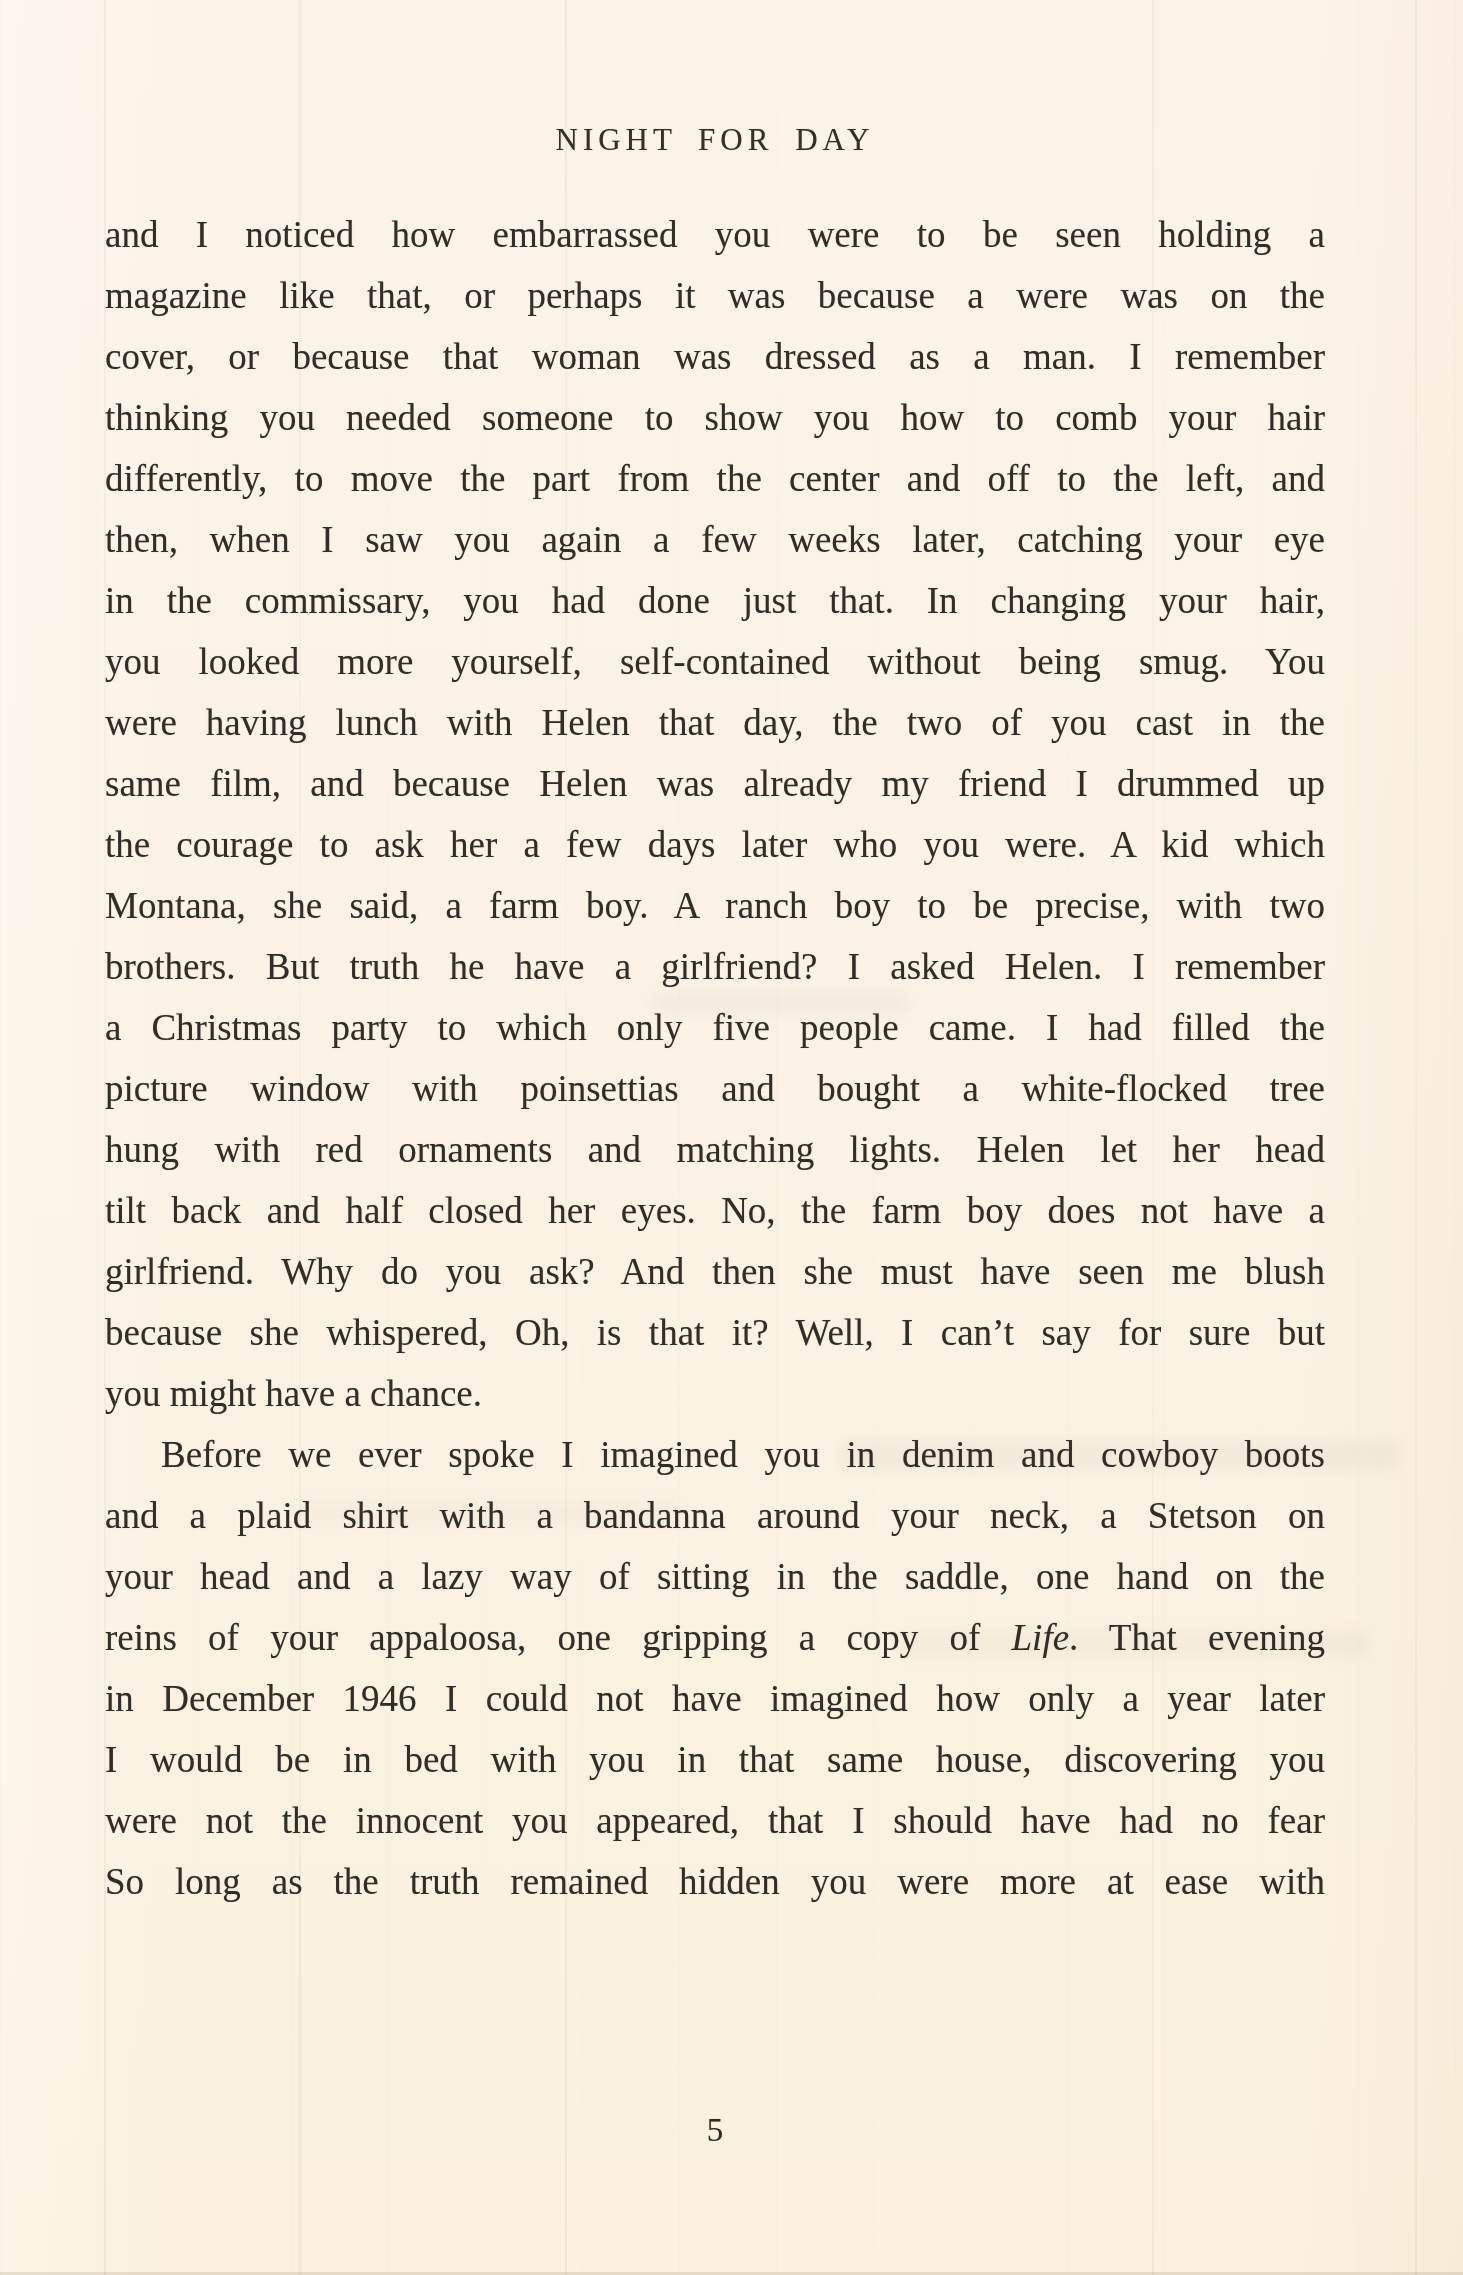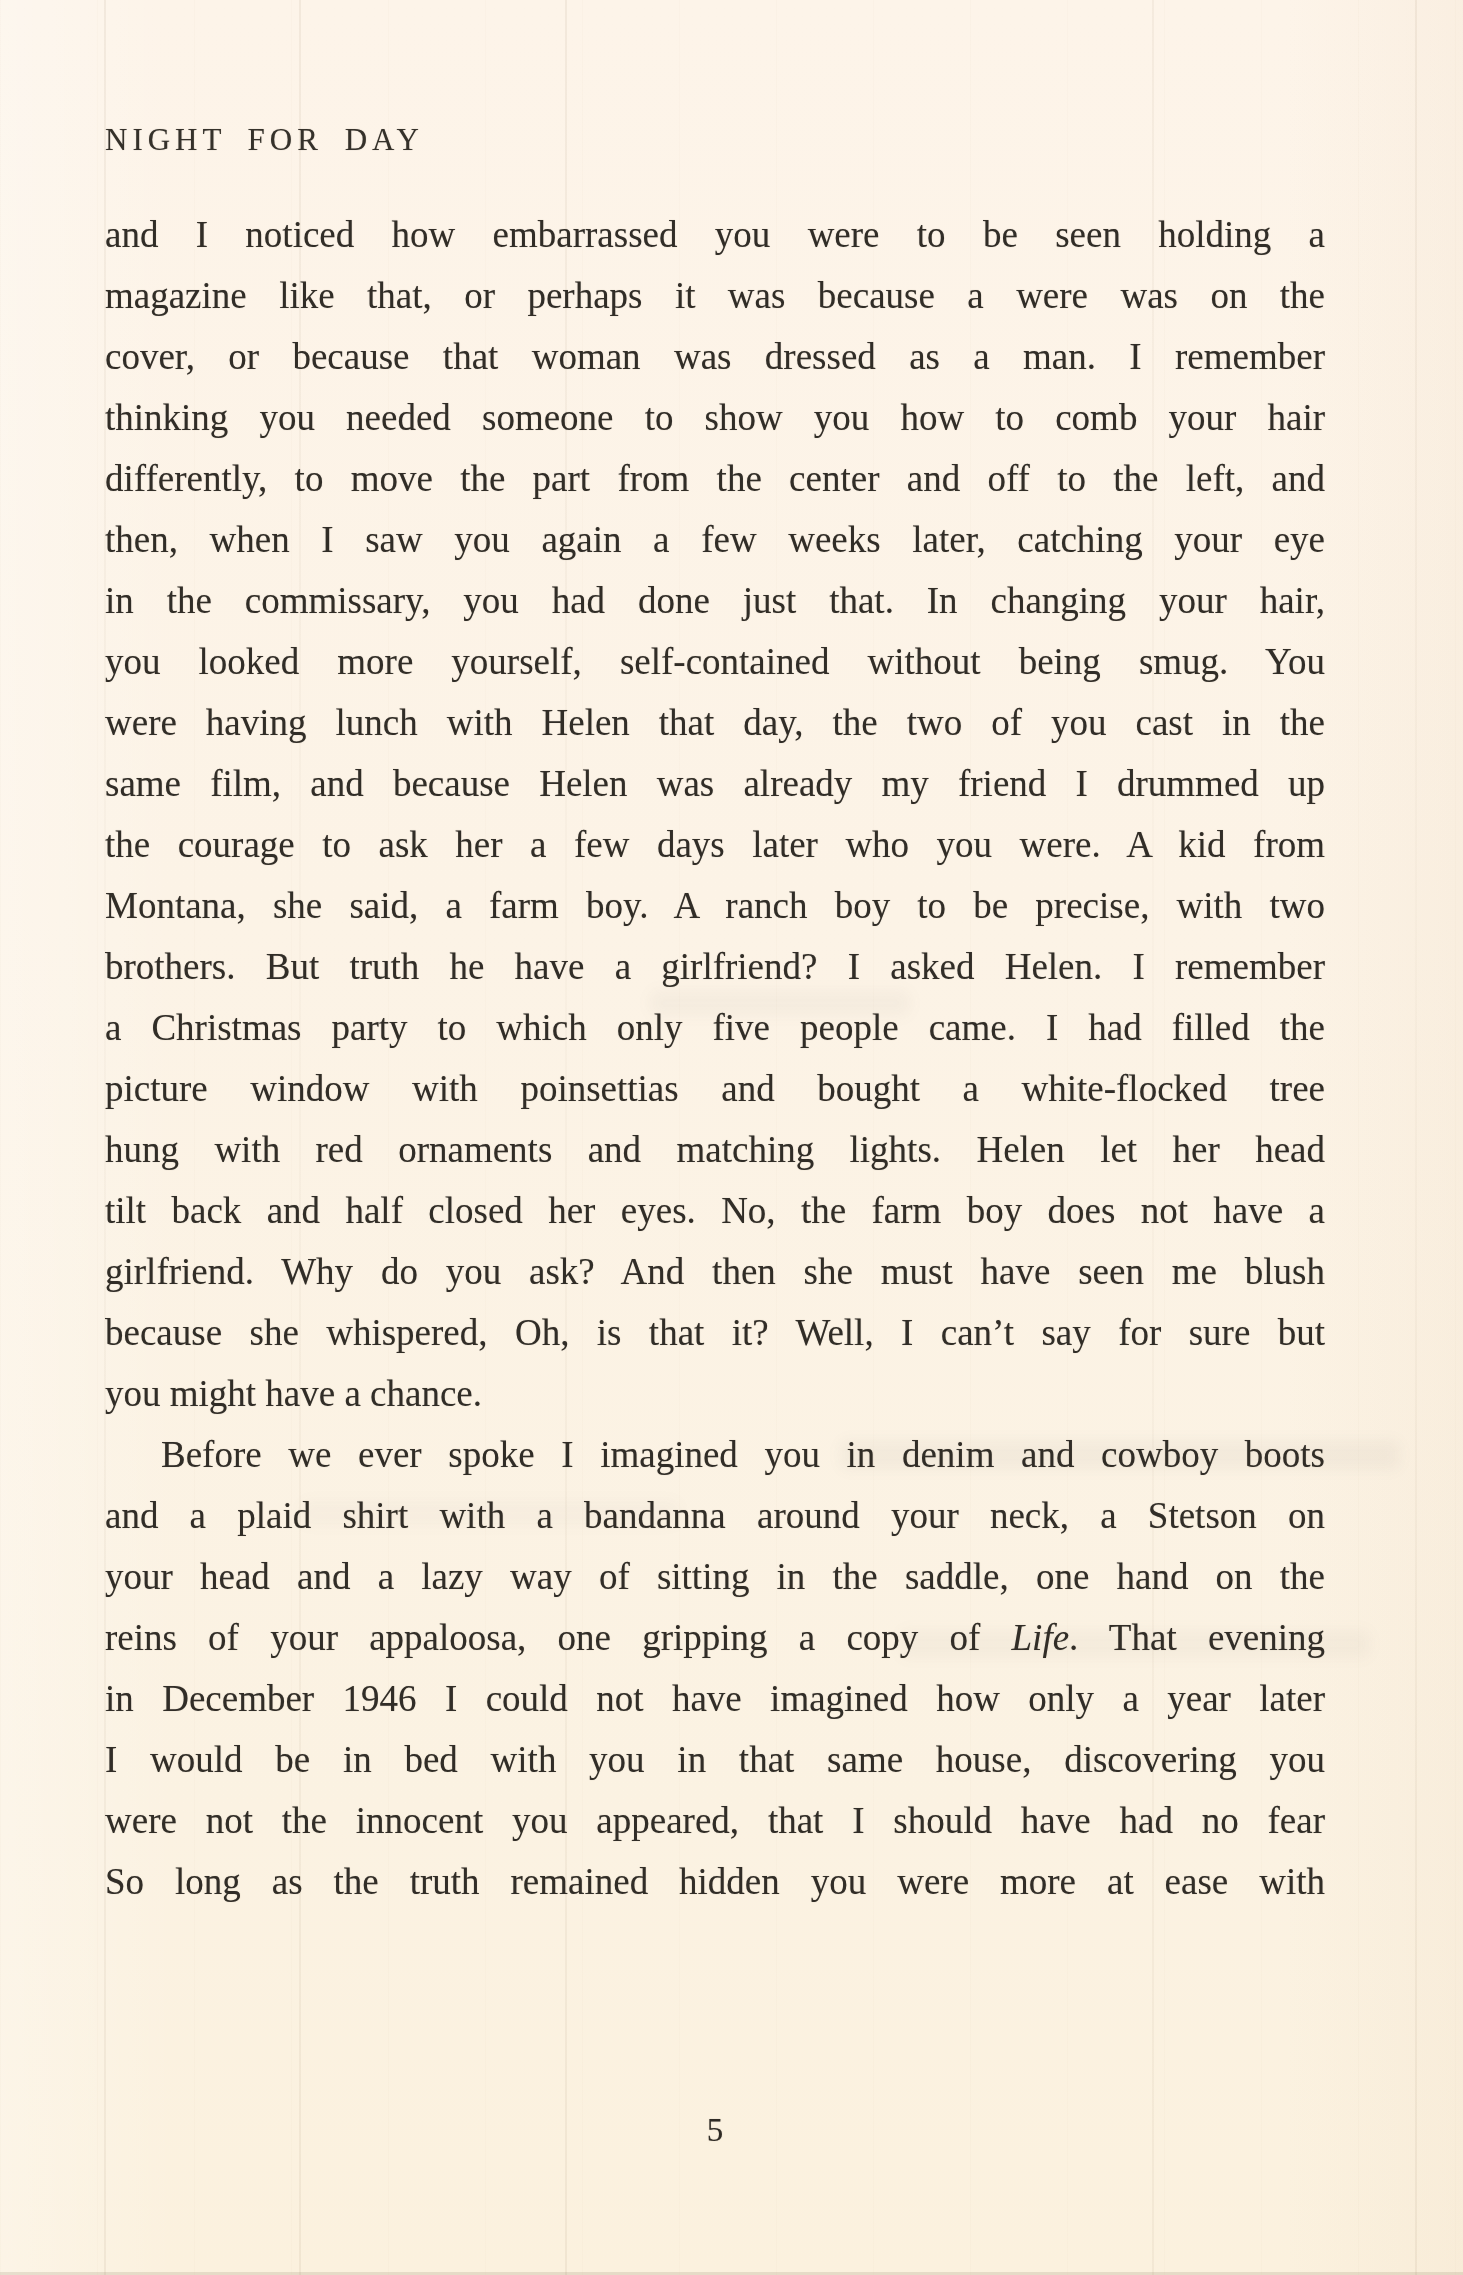--- a/index.html
+++ b/index.html
@@ -43,20 +43,21 @@
     pointer-events:none;
   }
   .bottom-edge{
     position:absolute;left:0;right:0;bottom:0;height:3px;
     background:rgba(140,120,95,0.18);
     pointer-events:none;
   }
   .running-header{
     position:absolute;
     top:122px;left:105px;width:1220px;
+    text-align:center;
     font-size:31px;
     letter-spacing:5px;
     word-spacing:9px;
     color:#35312a;
     text-shadow:0 0 1px rgba(45,40,33,0.35);
   }
   .body-text{
     position:absolute;
     top:204px;left:105px;width:1220px;
     font-size:37px;
@@ -110,21 +111,21 @@
       <div class="line">and I noticed how embarrassed you were to be seen holding a</div>
       <div class="line">magazine like that, or perhaps it was because a were was on the</div>
       <div class="line">cover, or because that woman was dressed as a man. I remember</div>
       <div class="line">thinking you needed someone to show you how to comb your hair</div>
       <div class="line">differently, to move the part from the center and off to the left, and</div>
       <div class="line">then, when I saw you again a few weeks later, catching your eye</div>
       <div class="line">in the commissary, you had done just that. In changing your hair,</div>
       <div class="line">you looked more yourself, self-contained without being smug. You</div>
       <div class="line">were having lunch with Helen that day, the two of you cast in the</div>
       <div class="line">same film, and because Helen was already my friend I drummed up</div>
-      <div class="line">the courage to ask her a few days later who you were. A kid from</div>
+      <div class="line">the courage to ask her a few days later who you were. A kid which</div>
       <div class="line">Montana, she said, a farm boy. A ranch boy to be precise, with two</div>
       <div class="line">brothers. But truth he have a girlfriend? I asked Helen. I remember</div>
       <div class="line">a Christmas party to which only five people came. I had filled the</div>
       <div class="line">picture window with poinsettias and bought a white-flocked tree</div>
       <div class="line">hung with red ornaments and matching lights. Helen let her head</div>
       <div class="line">tilt back and half closed her eyes. No, the farm boy does not have a</div>
       <div class="line">girlfriend. Why do you ask? And then she must have seen me blush</div>
       <div class="line">because she whispered, Oh, is that it? Well, I can’t say for sure but</div>
       <div class="line no-just">you might have a chance.</div>
       <div class="line indent">Before we ever spoke I imagined you in denim and cowboy boots</div>

